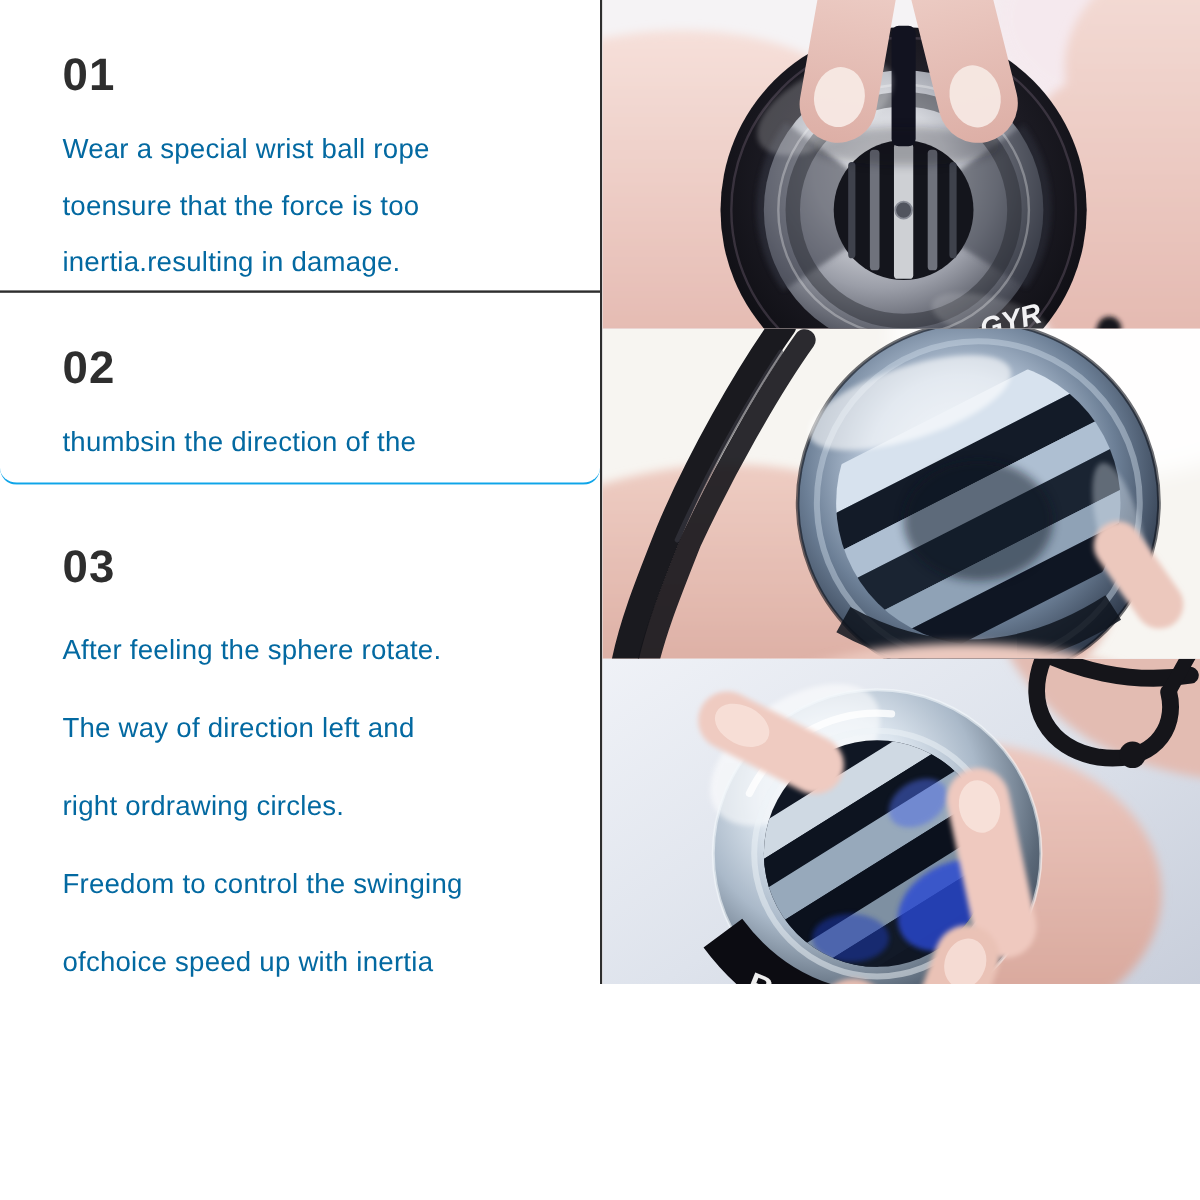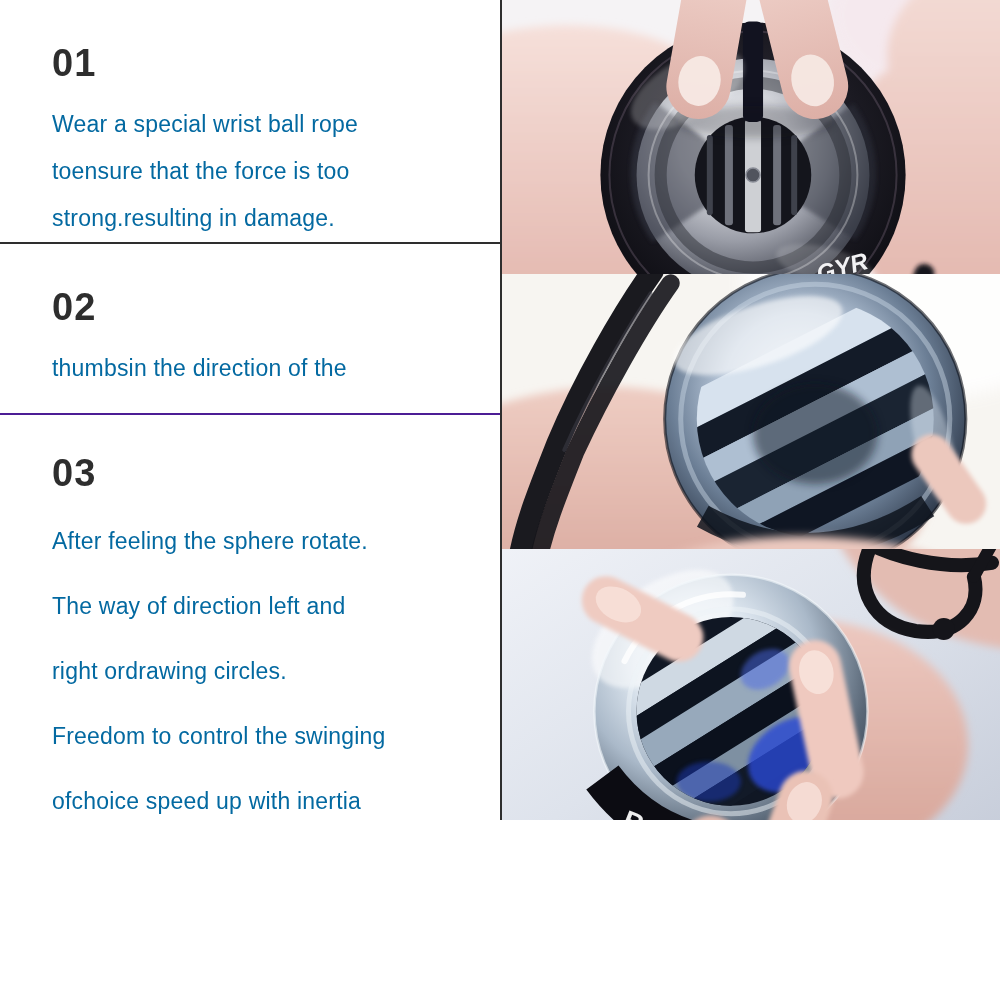--- a/index.html
+++ b/index.html
@@ -20,22 +20,22 @@
     box-sizing: border-box;
     border-right: 2px solid #2e2e2e;
     display: flex; flex-direction: column;
     background: #ffffff;
   }
   .step {
     box-sizing: border-box;
     padding: 42px 34px 0 52px;
   }
   .step-1 { height: 333px; border-bottom: 2px solid #2e2e2e; }
-  .step-2 { height: 331px; border-bottom: 2px solid #4c1d95; }
-  .step-3 { flex: 1; padding-top: 37px; }
+  .step-2 { height: 331px; border-bottom: 2px solid #0ea5e9; border-radius: 14px; }
+  .step-3 { flex: 1; padding-top: 48px; }
   .step-number {
     font-size: 38px;
     font-weight: 700;
     color: #2e2e2e;
     letter-spacing: 1px;
     margin: 0 0 16px 0;
   }
   .step-3 .step-number { margin-bottom: 10px; }
   .line {
     font-size: 23px;
@@ -61,21 +61,21 @@
 
 <div class="page">
 
   <div class="left-col">
 
     <div class="step step-1">
       <div class="step-number">01</div>
       <div class="step-lines">
         <div class="line">Wear a special wrist ball rope</div>
         <div class="line">toensure that the force is too</div>
-        <div class="line">strong.resulting in damage.</div>
+        <div class="line">inertia.resulting in damage.</div>
       </div>
     </div>
 
     <div class="step step-2">
       <div class="step-number">02</div>
       <div class="step-lines">
         <div class="line">thumbsin the direction of the</div>
       </div>
     </div>
 

